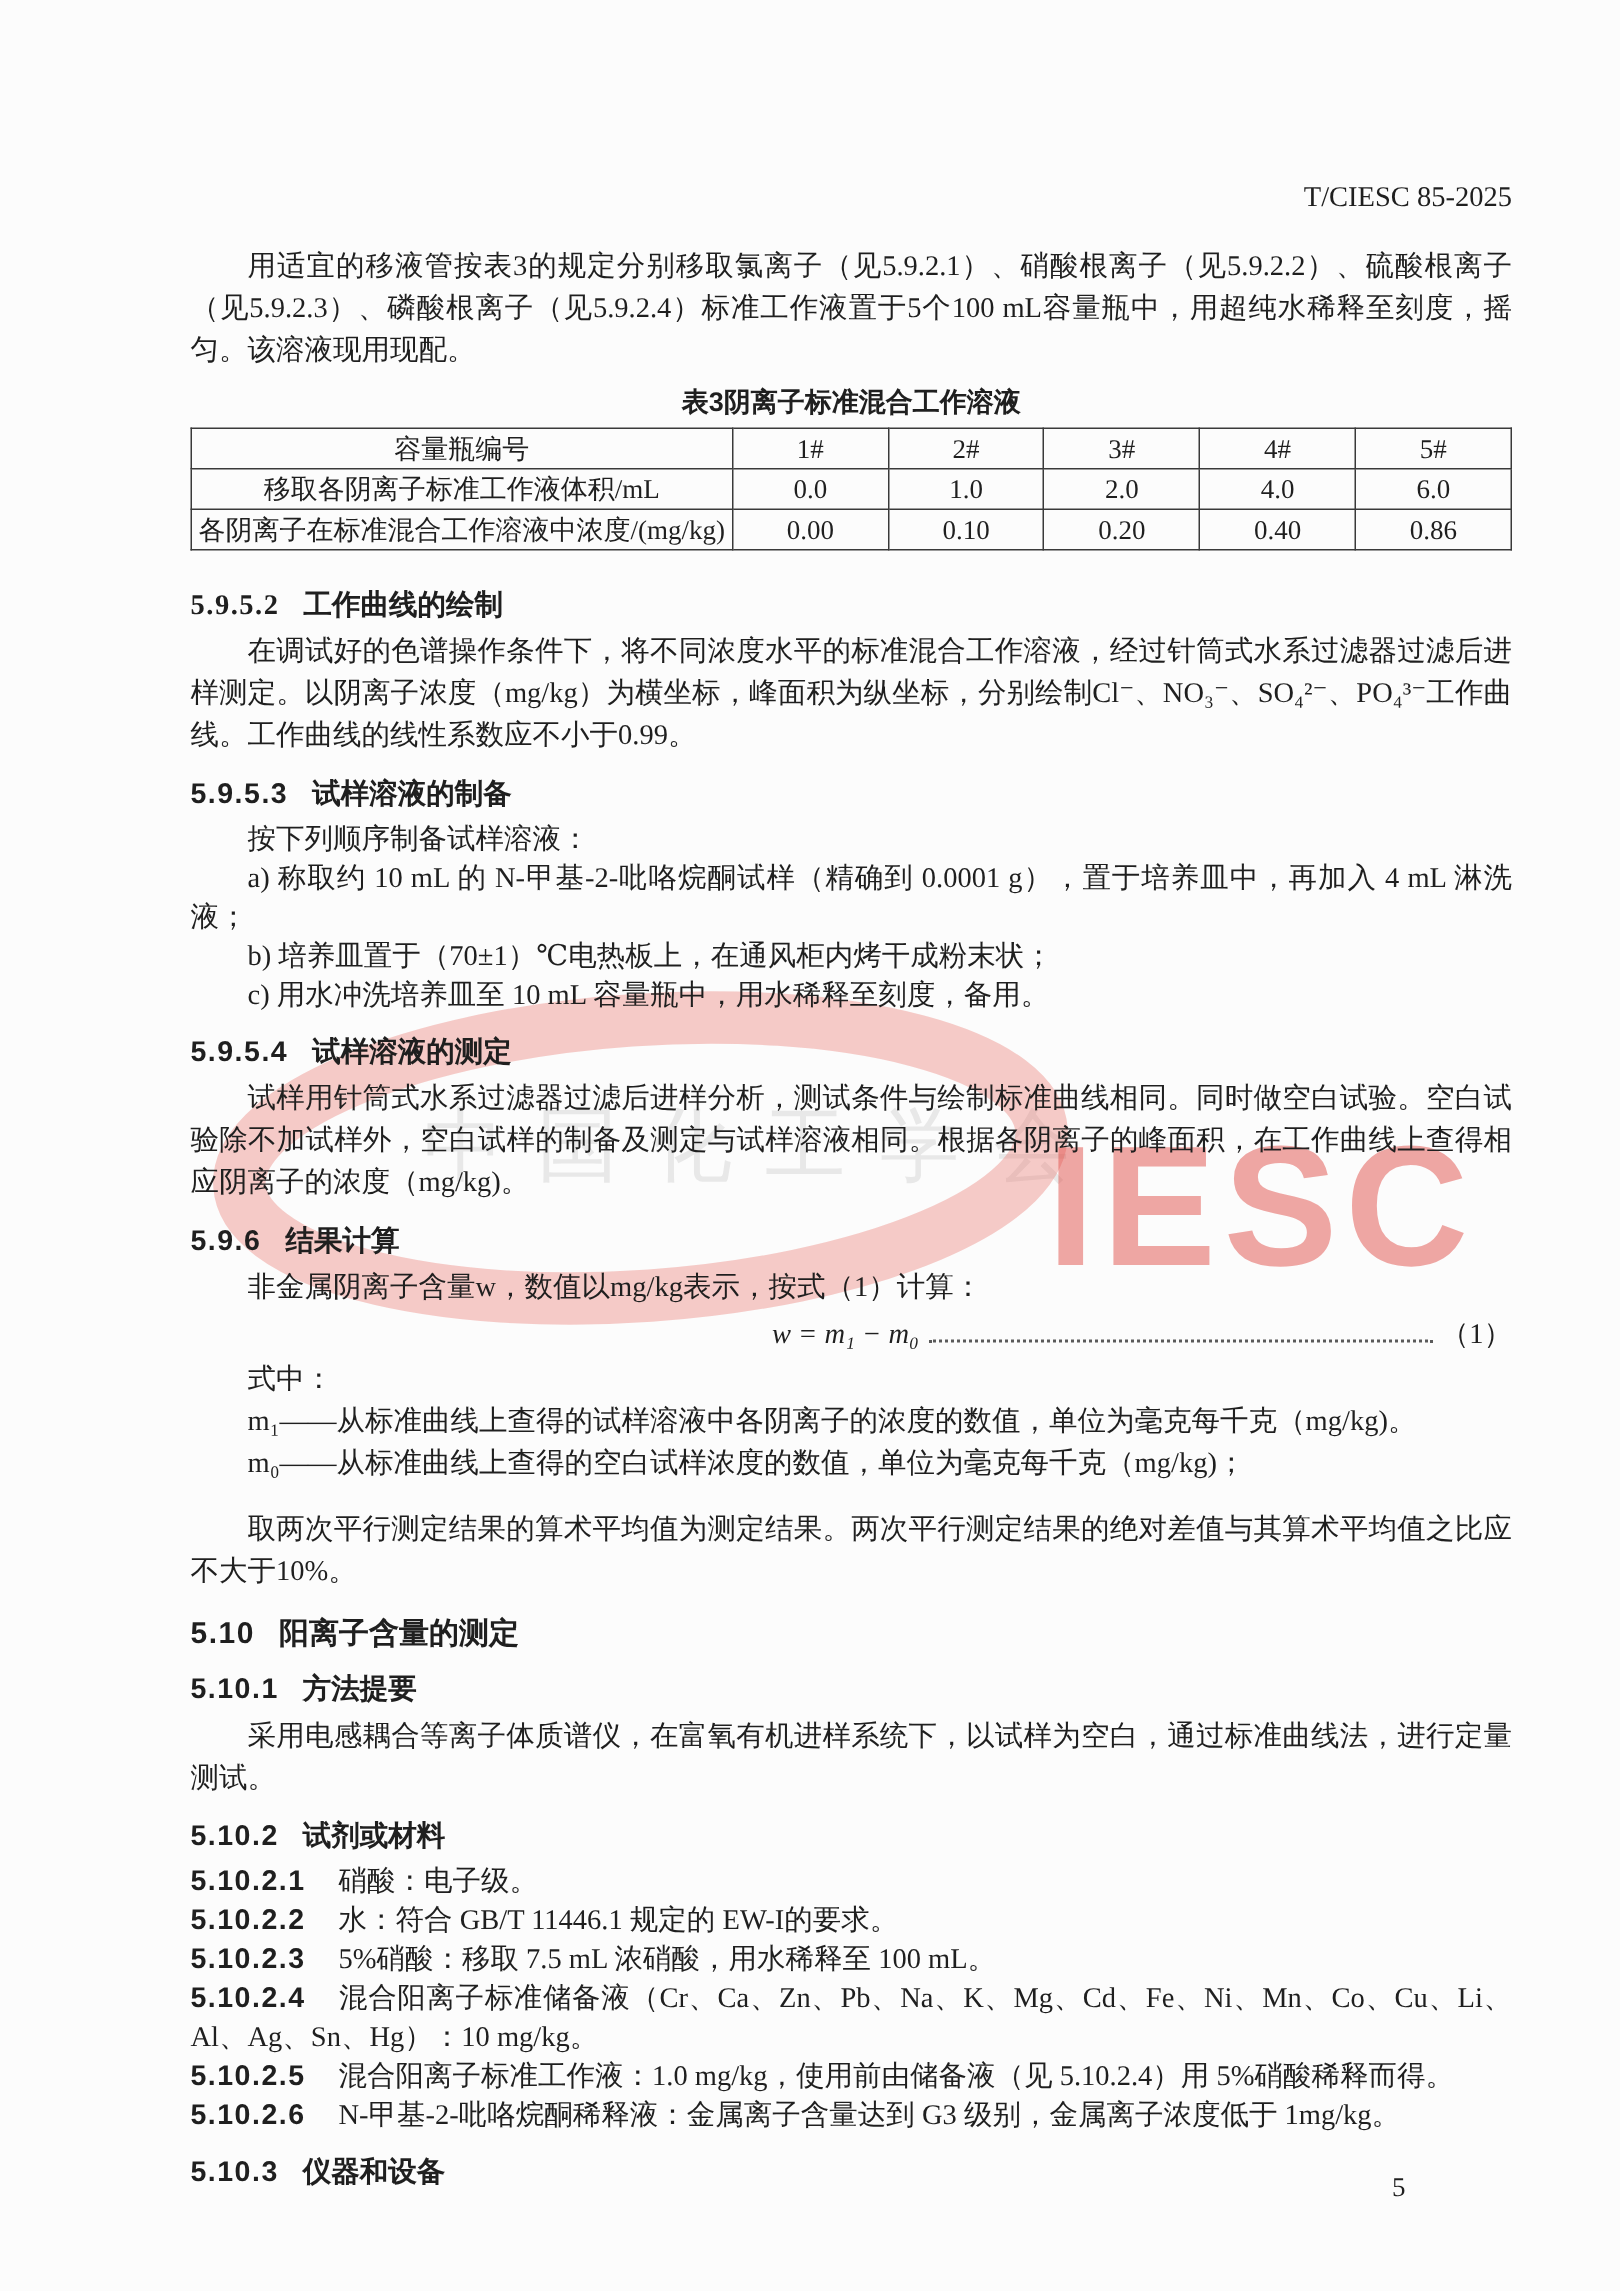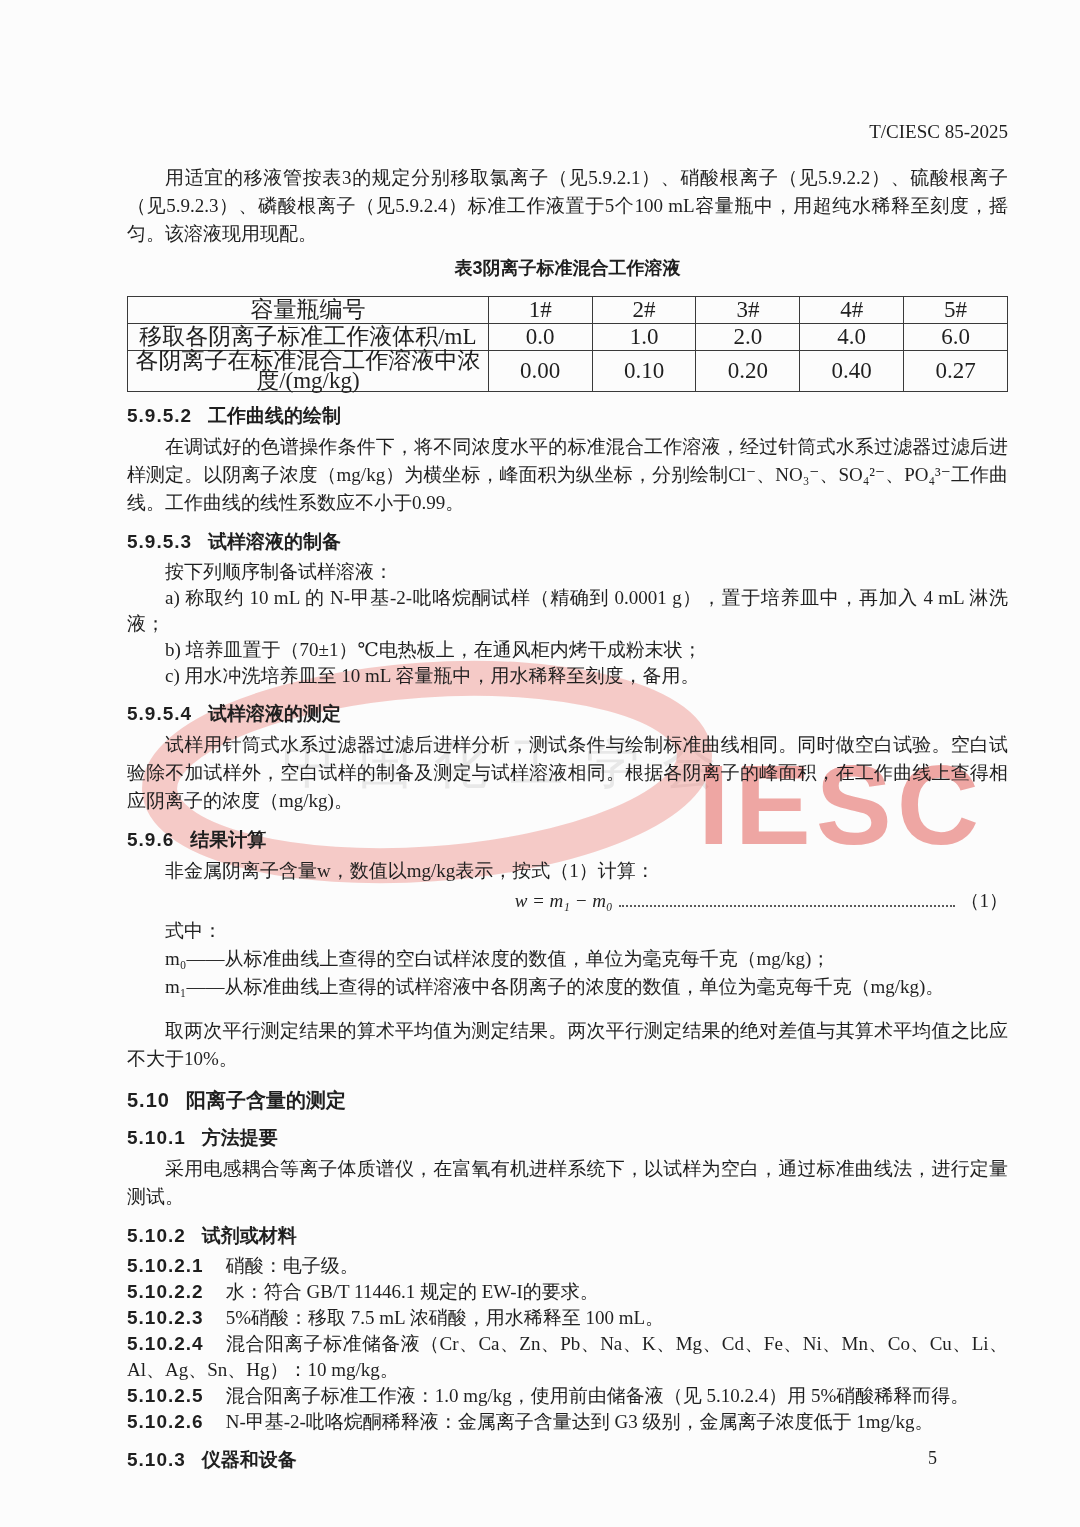--- a/index.html
+++ b/index.html
@@ -40,32 +40,32 @@
   .p { text-indent: 2em; margin-top: 5px; text-align: justify; }
   .p.intro { margin-top: 20px; }
   .listline { text-indent: 2em; line-height: 26px; text-align: justify; }
   .h {
     font-family: "Liberation Sans", "DejaVu Sans", sans-serif;
     font-weight: 700; font-size: 19px; line-height: 24px;
     margin-top: 13px;
   }
   .h.lvl1 { font-size: 20px; line-height: 26px; margin-top: 14px; }
   .h .hnum { margin-right: 16px; letter-spacing: 1px; }
-  .h.mt-lg { margin-top: 12px; }
+  .h.mt-lg { margin-top: 25px; font-family: Liberation Serif, serif; }
   
   .tbl-title {
     margin-top: 8px; text-align: center;
     font-family: "Liberation Sans", "DejaVu Sans", sans-serif;
     font-weight: 700; font-size: 18px; line-height: 24px;
   }
   .tbl-title .tno { }
   table.anion {
-    margin-top: 16px; width: 100%;
+    margin-top: 5px; width: 100%;
     border-collapse: collapse; table-layout: fixed;
-    font-size: 23px;
+    font-size: 18px;
     border-radius: 10px;
   }
   table.anion td {
     border: 1px solid #3a3a3a;
     height: 27px; text-align: center; vertical-align: middle;
     padding: 0 4px; line-height: 20px;
   }
   col.c-label { width: 41%; }
   col.c-num { width: 11.8%; }
   
@@ -130,21 +130,21 @@
           <td>2.0</td>
           <td>4.0</td>
           <td>6.0</td>
         </tr>
         <tr>
           <td>各阴离子在标准混合工作溶液中浓度/(mg/kg)</td>
           <td>0.00</td>
           <td>0.10</td>
           <td>0.20</td>
           <td>0.40</td>
-          <td>0.27</td>
+          <td>0.86</td>
         </tr>
       </tbody>
     </table>
 
     <div class="h mt-lg">
       <span class="hnum">5.9.5.2</span><span>工作曲线的绘制</span>
     </div>
     <p class="p">在调试好的色谱操作条件下，将不同浓度水平的标准混合工作溶液，经过针筒式水系过滤器过滤后进样测定。以阴离子浓度（mg/kg）为横坐标，峰面积为纵坐标，分别绘制Cl⁻、NO₃⁻、SO₄²⁻、PO₄³⁻工作曲线。工作曲线的线性系数应不小于0.99。</p>
 
     <div class="h">
@@ -165,22 +165,22 @@
     </div>
     <p class="p">非金属阴离子含量w，数值以mg/kg表示，按式（1）计算：</p>
 
     <div class="formula-row">
       <span class="f-expr">w = m₁ − m₀</span>
       <span class="f-dots"></span>
       <span class="f-label">（1）</span>
     </div>
 
     <p class="p" style="margin-top:2px">式中：</p>
+    <p class="p" style="margin-top:0">m₁——从标准曲线上查得的试样溶液中各阴离子的浓度的数值，单位为毫克每千克（mg/kg)。</p>
     <p class="p var-line" style="margin-top:0">m₀——从标准曲线上查得的空白试样浓度的数值，单位为毫克每千克（mg/kg)；</p>
-    <p class="p" style="margin-top:0">m₁——从标准曲线上查得的试样溶液中各阴离子的浓度的数值，单位为毫克每千克（mg/kg)。</p>
     <p class="p" style="margin-top:16px">取两次平行测定结果的算术平均值为测定结果。两次平行测定结果的绝对差值与其算术平均值之比应不大于10%。</p>
 
     <div class="h lvl1">
       <span class="hnum">5.10</span><span>阳离子含量的测定</span>
     </div>
 
     <div class="h">
       <span class="hnum">5.10.1</span><span>方法提要</span>
     </div>
     <p class="p">采用电感耦合等离子体质谱仪，在富氧有机进样系统下，以试样为空白，通过标准曲线法，进行定量测试。</p>

